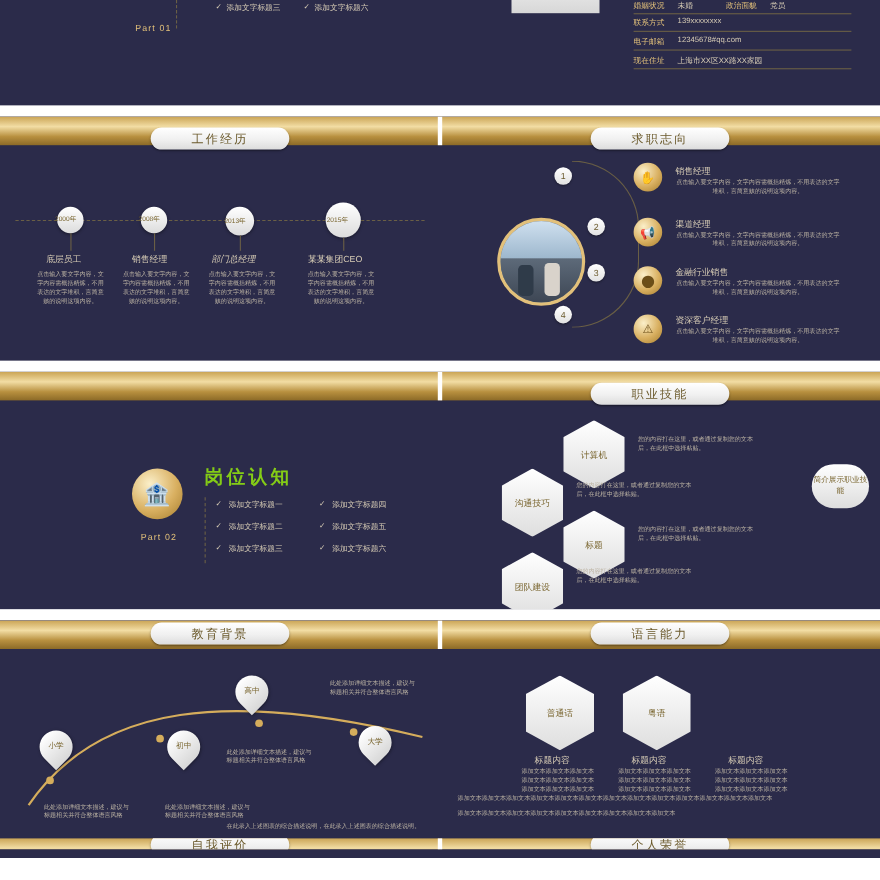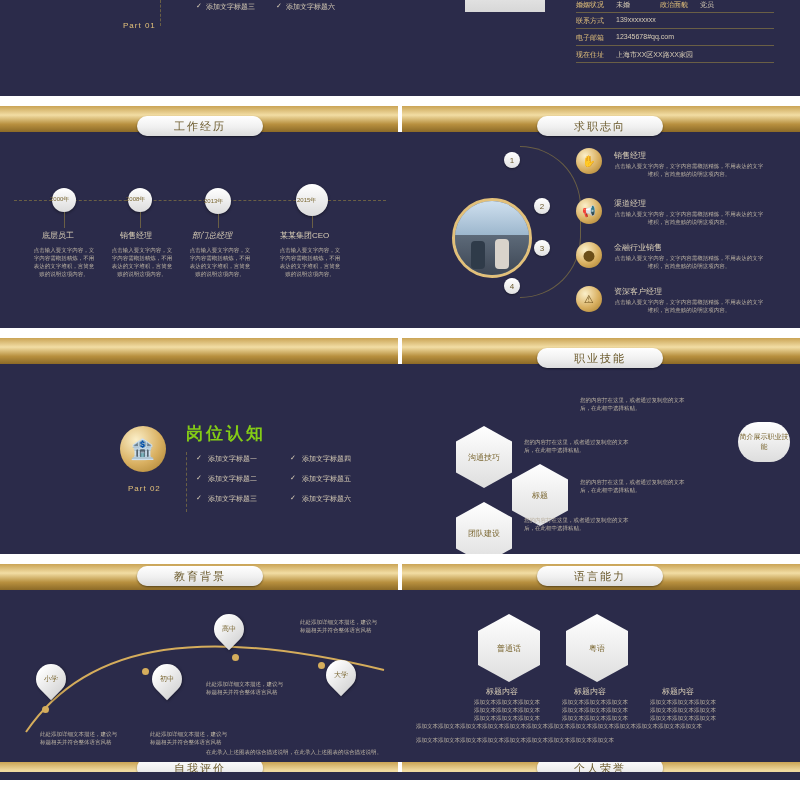--- a/index.html
+++ b/index.html
@@ -164,20 +164,23 @@
   <div class="lbl gold" style="left:196px;top:156px;">✓</div>
   <div class="lbl" style="left:208px;top:156px;">添加文字标题三</div>
 
   <div class="lbl gold" style="left:290px;top:116px;">✓</div>
   <div class="lbl" style="left:302px;top:116px;">添加文字标题四</div>
   <div class="lbl gold" style="left:290px;top:136px;">✓</div>
   <div class="lbl" style="left:302px;top:136px;">添加文字标题五</div>
   <div class="lbl gold" style="left:290px;top:156px;">✓</div>
   <div class="lbl" style="left:302px;top:156px;">添加文字标题六</div>
 
+  <div class="hex" style="left:512px;top:44px;">
+    <span>计算机</span>
+  </div>
   <div class="hex" style="left:456px;top:88px;">
     <span>沟通技巧</span>
   </div>
   <div class="hex" style="left:512px;top:126px;">
     <span>标题</span>
   </div>
   <div class="hex" style="left:456px;top:164px;">
     <span>团队建设</span>
   </div>
 

